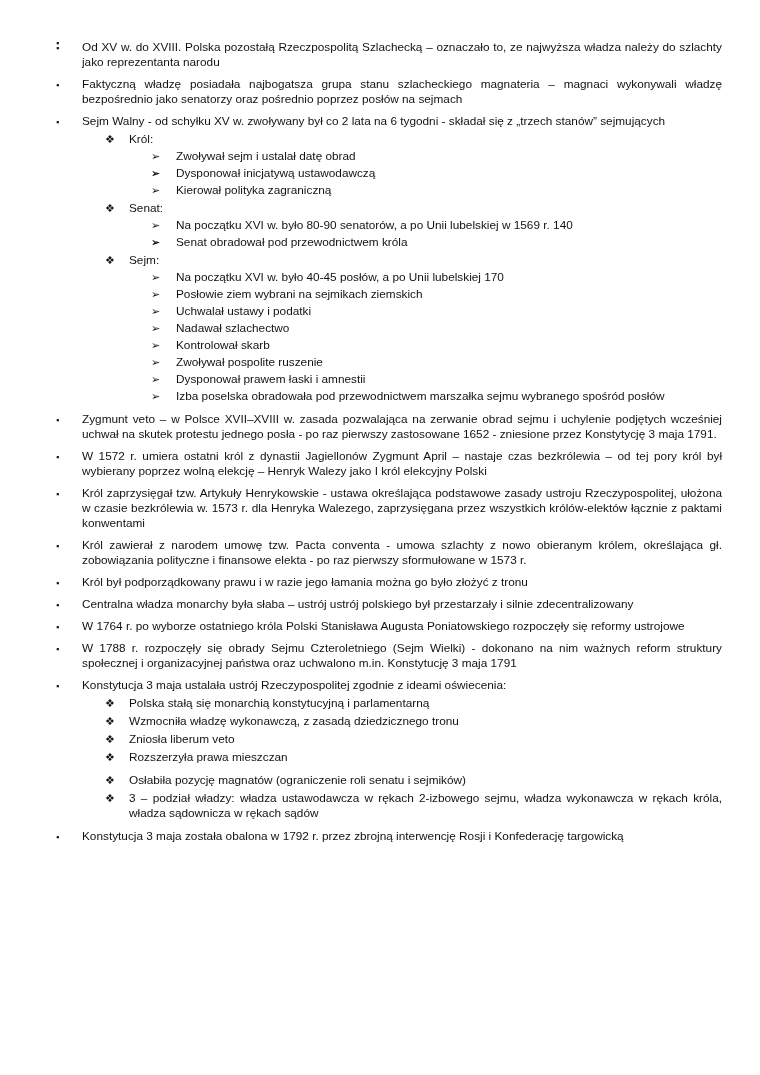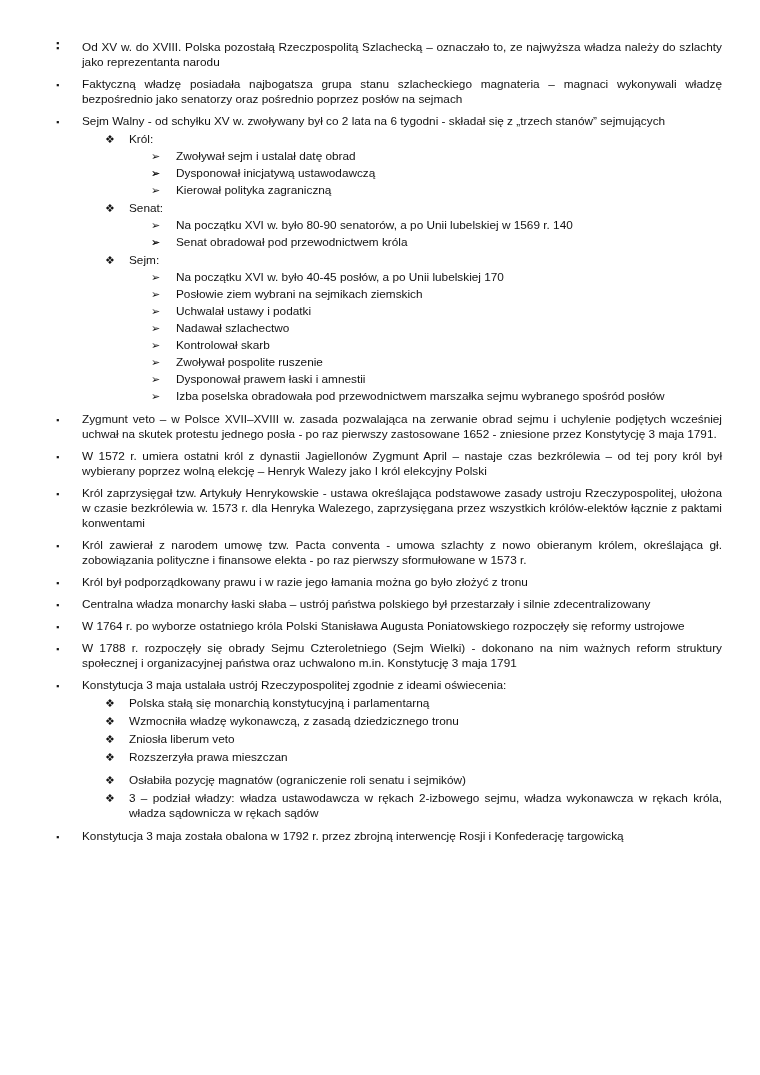--- a/index.html
+++ b/index.html
@@ -54,21 +54,21 @@
       <div class="item l3"><span class="marker">➢</span><span>Nadawał szlachectwo</span></div>
       <div class="item l3"><span class="marker">➢</span><span>Kontrolował skarb</span></div>
       <div class="item l3"><span class="marker">➢</span><span>Zwoływał pospolite ruszenie</span></div>
       <div class="item l3"><span class="marker">➢</span><span>Dysponował prawem łaski i amnestii</span></div>
       <div class="item l3"><span class="marker">➢</span><span>Izba poselska obradowała pod przewodnictwem marszałka sejmu wybranego spośród posłów</span></div>
       <div class="item l1 justify gap-before"><span class="marker">▪</span><span><b>Zygmunt veto</b> – w Polsce XVII–XVIII w. zasada pozwalająca na zerwanie obrad sejmu i uchylenie podjętych wcześniej uchwał na skutek protestu jednego posła - po raz pierwszy zastosowane 1652 - zniesione przez Konstytycję 3 maja 1791.</span></div>
       <div class="item l1 justify"><span class="marker">▪</span><span><b>W 1572 r</b>. umiera ostatni król z dynastii Jagiellonów <b>Zygmunt April</b> – nastaje czas bezkrólewia – od tej pory król był wybierany poprzez wolną elekcję – <b>Henryk Walezy</b> jako I król elekcyjny Polski</span></div>
       <div class="item l1 justify"><span class="marker">▪</span><span>Król zaprzysięgał tzw. <b>Artykuły Henrykowskie</b> - ustawa określająca podstawowe zasady ustroju Rzeczypospolitej, ułożona w czasie bezkrólewia <b>w. 1573 r.</b> dla Henryka Walezego, zaprzysięgana przez wszystkich królów-elektów łącznie z paktami konwentami</span></div>
       <div class="item l1 justify"><span class="marker">▪</span><span>Król zawierał z narodem umowę tzw. <b>Pacta conventa</b> - umowa szlachty z nowo obieranym królem, określająca gł. zobowiązania polityczne i finansowe elekta - po raz pierwszy sformułowane <b>w 1573 r.</b></span></div>
       <div class="item l1"><span class="marker">▪</span><span>Król był podporządkowany prawu i w razie jego łamania można go było złożyć z tronu</span></div>
-      <div class="item l1"><span class="marker">▪</span><span>Centralna władza monarchy łaski słaba – ustrój państwa polskiego był przestarzały i silnie zdecentralizowany</span></div>
+      <div class="item l1"><span class="marker">▪</span><span>Centralna władza monarchy była słaba – ustrój ustrój polskiego był przestarzały i silnie zdecentralizowany</span></div>
       <div class="item l1 justify"><span class="marker">▪</span><span><b>W 1764 r.</b> po wyborze ostatniego króla Polski <b>Stanisława Augusta Poniatowskiego</b> rozpoczęły się reformy ustrojowe</span></div>
       <div class="item l1 justify"><span class="marker">▪</span><span><b>W 1788 r.</b> rozpoczęły się obrady <b>Sejmu Czteroletniego (Sejm Wielki)</b> - dokonano na nim ważnych reform struktury społecznej i organizacyjnej państwa oraz uchwalono m.in. <b>Konstytucję 3 maja 1791</b></span></div>
       <div class="item l1"><span class="marker">▪</span><span><b>Konstytucja 3 maja</b> ustalała ustrój Rzeczypospolitej zgodnie z ideami oświecenia:</span></div>
       <div class="item l2"><span class="marker">❖</span><span>Polska stałą się monarchią konstytucyjną i parlamentarną</span></div>
       <div class="item l2"><span class="marker">❖</span><span>Wzmocniła władzę wykonawczą, z zasadą dziedzicznego tronu</span></div>
       <div class="item l2"><span class="marker">❖</span><span>Zniosła liberum veto</span></div>
       <div class="item l2"><span class="marker">❖</span><span>Rozszerzyła prawa mieszczan</span></div>
       <div class="item l2 gap-before"><span class="marker">❖</span><span>Osłabiła pozycję magnatów (ograniczenie roli senatu i sejmików)</span></div>
       <div class="item l2 justify"><span class="marker">❖</span><span>3 – podział władzy: władza ustawodawcza w rękach 2-izbowego sejmu, władza wykonawcza w rękach króla, władza sądownicza w rękach sądów</span></div>
       <div class="item l1 gap-before"><span class="marker">▪</span><span>Konstytucja 3 maja została obalona w 1792 r. przez zbrojną interwencję Rosji i <b>Konfederację targowicką</b></span></div>

